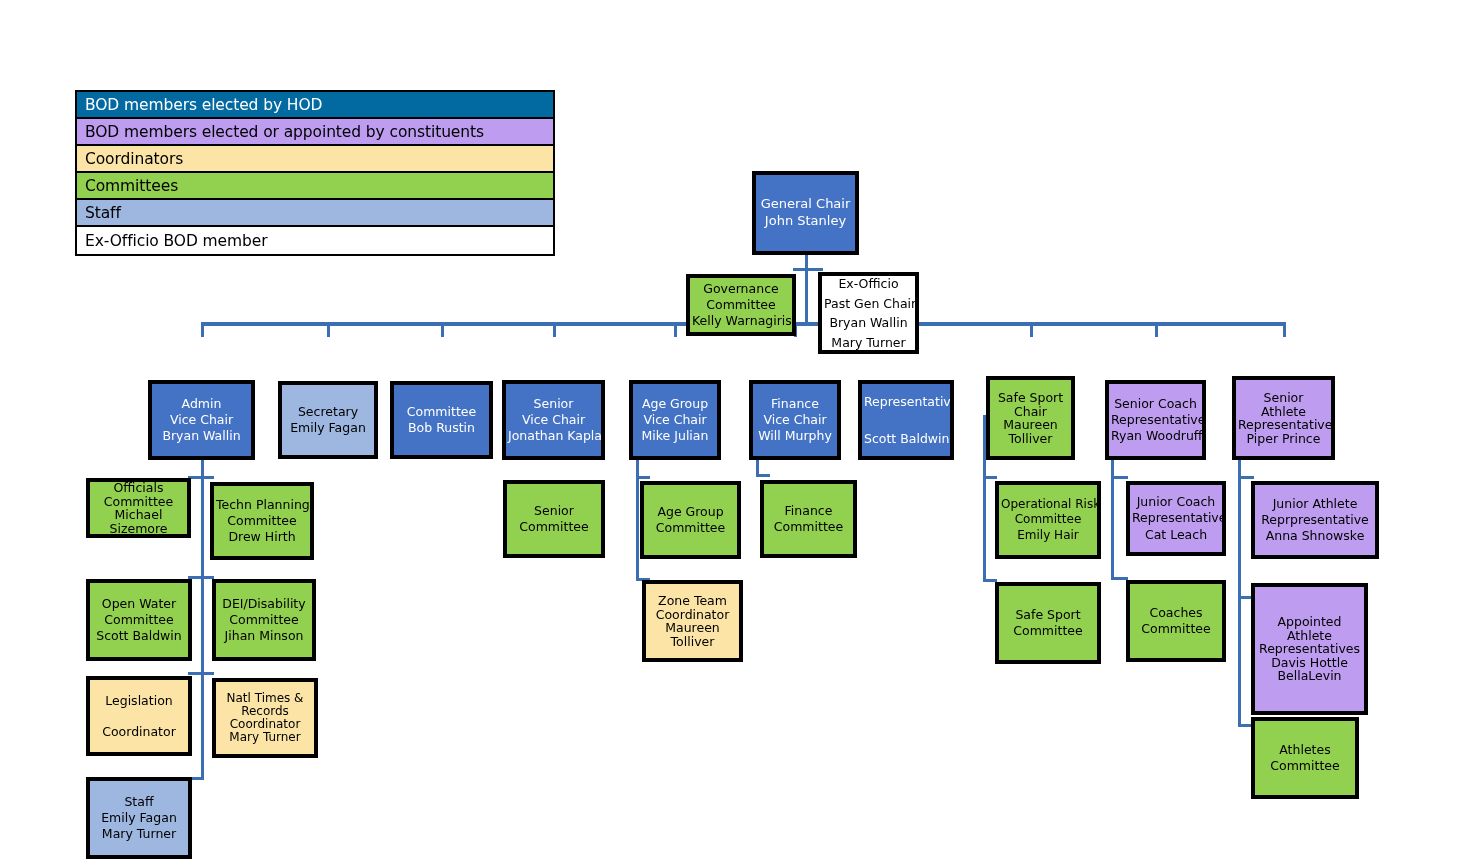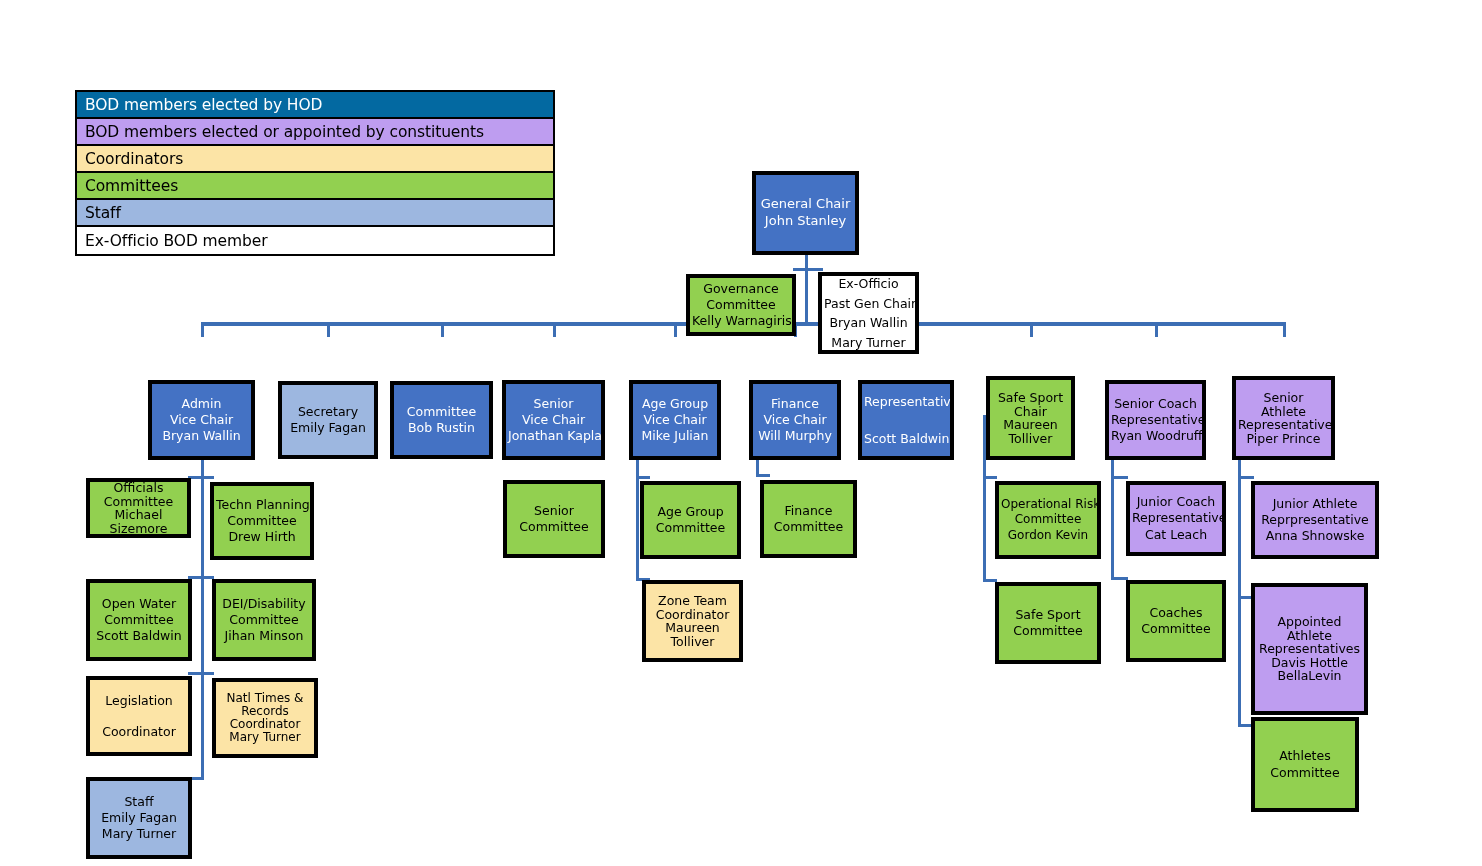--- a/index.html
+++ b/index.html
@@ -259,21 +259,21 @@
   </div>
 
   <div class="box c-green" style="left:760px;top:436px;width:97px;height:78px;">
     <span class="l">Finance</span>
     <span class="l">Committee</span>
   </div>
 
   <div class="box c-green" style="left:995px;top:437px;width:106px;height:78px;font-size:12px;">
     <span class="l">Operational Risk</span>
     <span class="l">Committee</span>
-    <span class="l">Gordon Kevin</span>
+    <span class="l">Emily Hair</span>
   </div>
 
   <div class="box c-green" style="left:995px;top:538px;width:106px;height:82px;">
     <span class="l">Safe Sport</span>
     <span class="l">Committee</span>
   </div>
 
   <div class="box c-purple" style="left:1126px;top:437px;width:100px;height:75px;">
     <span class="l">Junior Coach</span>
     <span class="l">Representative</span>
@@ -292,18 +292,18 @@
   </div>
 
   <div class="box c-purple tight" style="left:1251px;top:539px;width:117px;height:132px;">
     <span class="l">Appointed</span>
     <span class="l">Athlete</span>
     <span class="l">Representatives</span>
     <span class="l">Davis Hottle</span>
     <span class="l">BellaLevin</span>
   </div>
 
-  <div class="box c-green" style="left:1251px;top:673px;width:108px;height:95px;">
+  <div class="box c-green" style="left:1251px;top:673px;width:108px;height:82px;">
     <span class="l">Athletes</span>
     <span class="l">Committee</span>
   </div>
 
 </div>
 
 </body></html>

